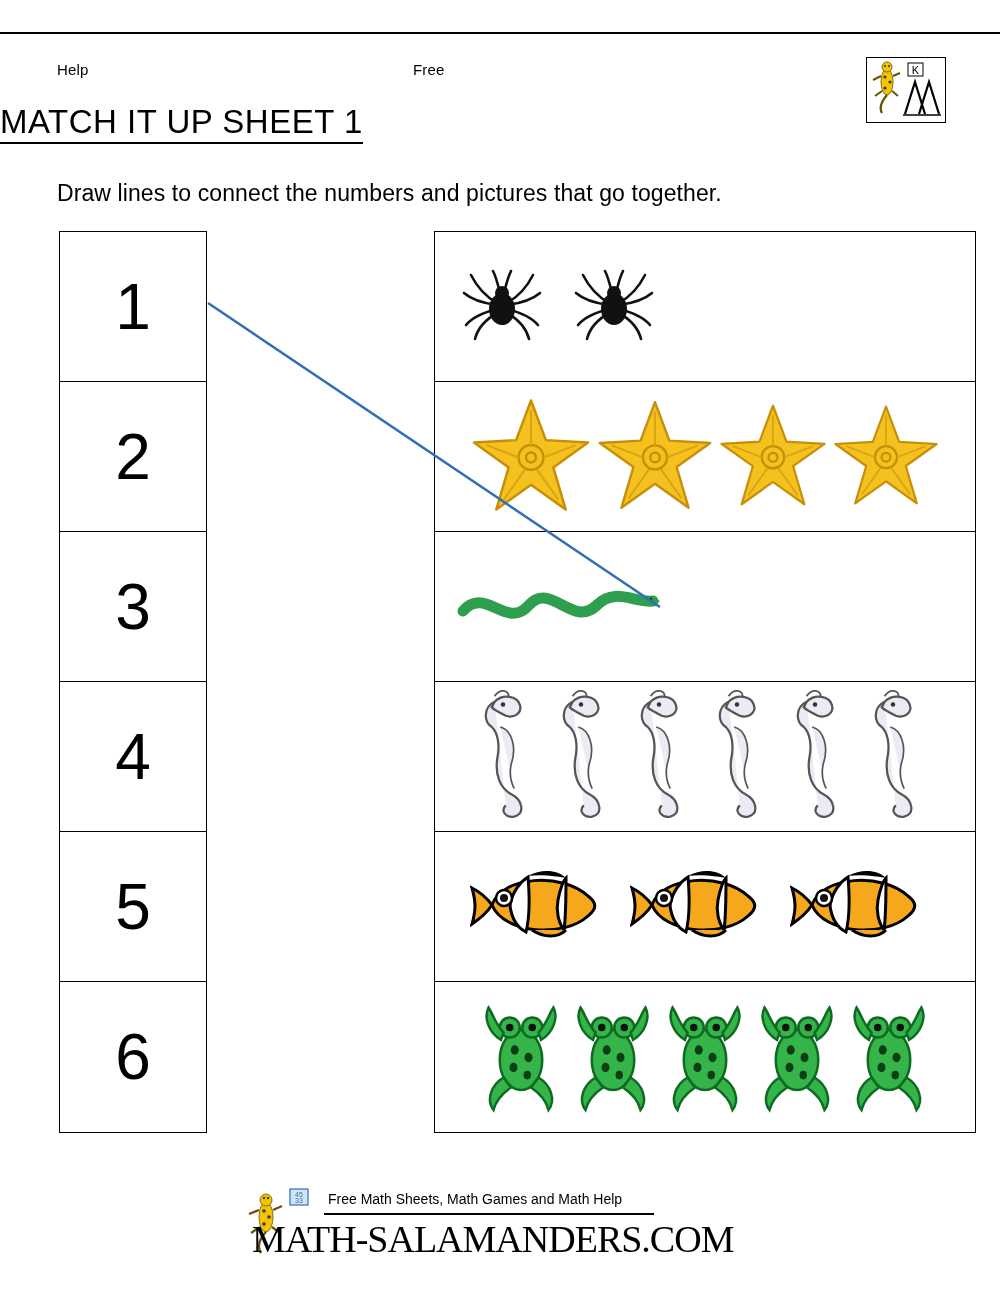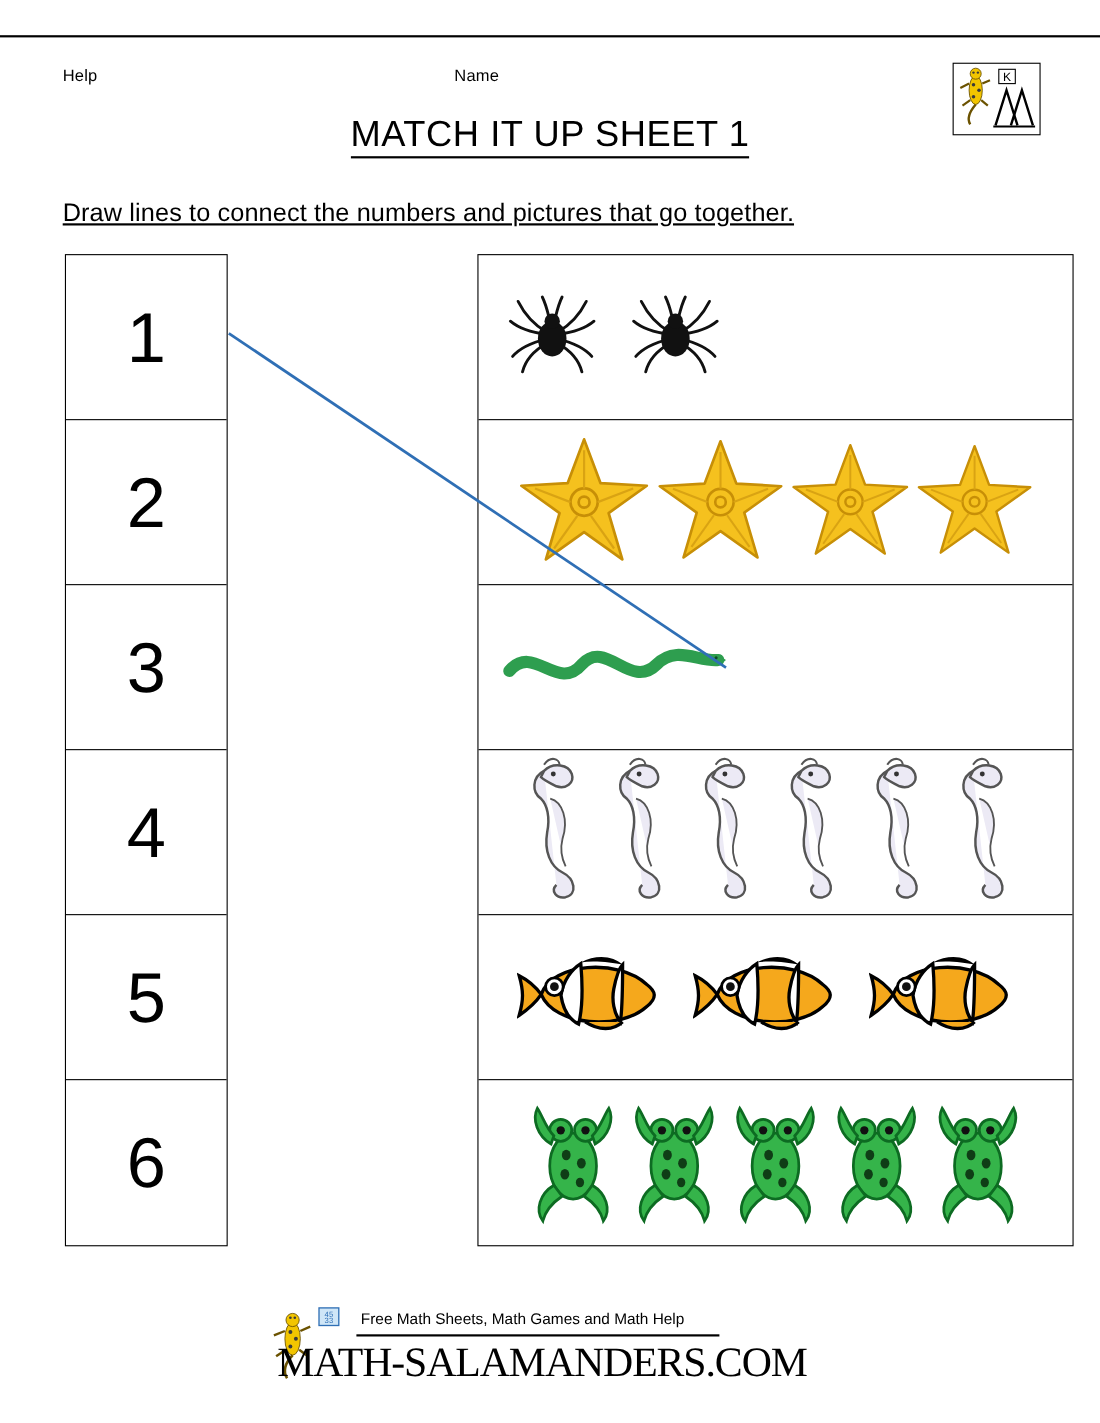--- a/index.html
+++ b/index.html
@@ -47,35 +47,34 @@
     width: 78px; height: 64px;
     border: 1px solid #000;
     background: #fff;
   }
   .logo-box svg { display: block; }
 
   .worksheet-title {
     position: absolute;
     left: 0; top: 103px;
     width: 1000px;
-    text-align: center;
+    text-align: left;
     font-size: 33px;
     font-weight: 400;
     letter-spacing: 0.5px;
   }
   .worksheet-title span {
     border-bottom: 2px solid #000;
     padding-bottom: 2px;
   }
   .instructions {
     position: absolute;
     left: 57px; top: 180px;
     font-size: 23px;
     letter-spacing: 0.1px;
-    text-decoration: underline;
   }
 
   
   .numbers-col {
     position: absolute;
     left: 59px; top: 231px;
     width: 148px;
     border: 1px solid #000;
     box-sizing: border-box;
   }
@@ -158,21 +157,21 @@
   }
 </style>
 </head>
 <body>
 
 <div class="page">
 
   <div class="top-rule"></div>
 
   <div class="name-label">Help</div>
-  <div class="date-label">Name</div>
+  <div class="date-label">Free</div>
 
   <div class="logo-box">
     <svg width="76" height="62" viewBox="0 0 76 62">
 
       <g fill="#f2c500" stroke="#6b5200" stroke-width="0.8">
         <ellipse cx="20" cy="24" rx="6" ry="13"></ellipse>
         <circle cx="20" cy="9" r="5"></circle>
         <path d="M20 37 C 14 44, 12 50, 15 55" fill="none" stroke="#6b5200" stroke-width="2.2"></path>
         <path d="M14 18 L 6 22" stroke="#6b5200" stroke-width="2" fill="none"></path>
         <path d="M26 18 L 33 15" stroke="#6b5200" stroke-width="2" fill="none"></path>

